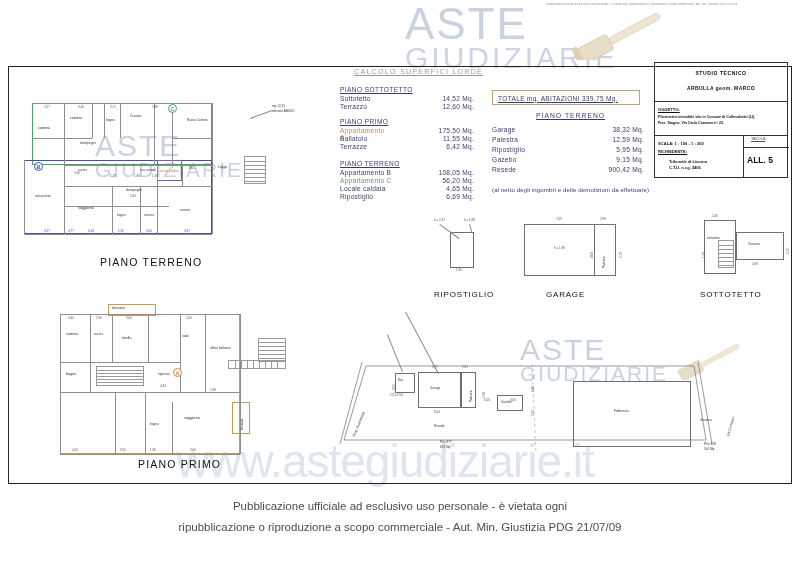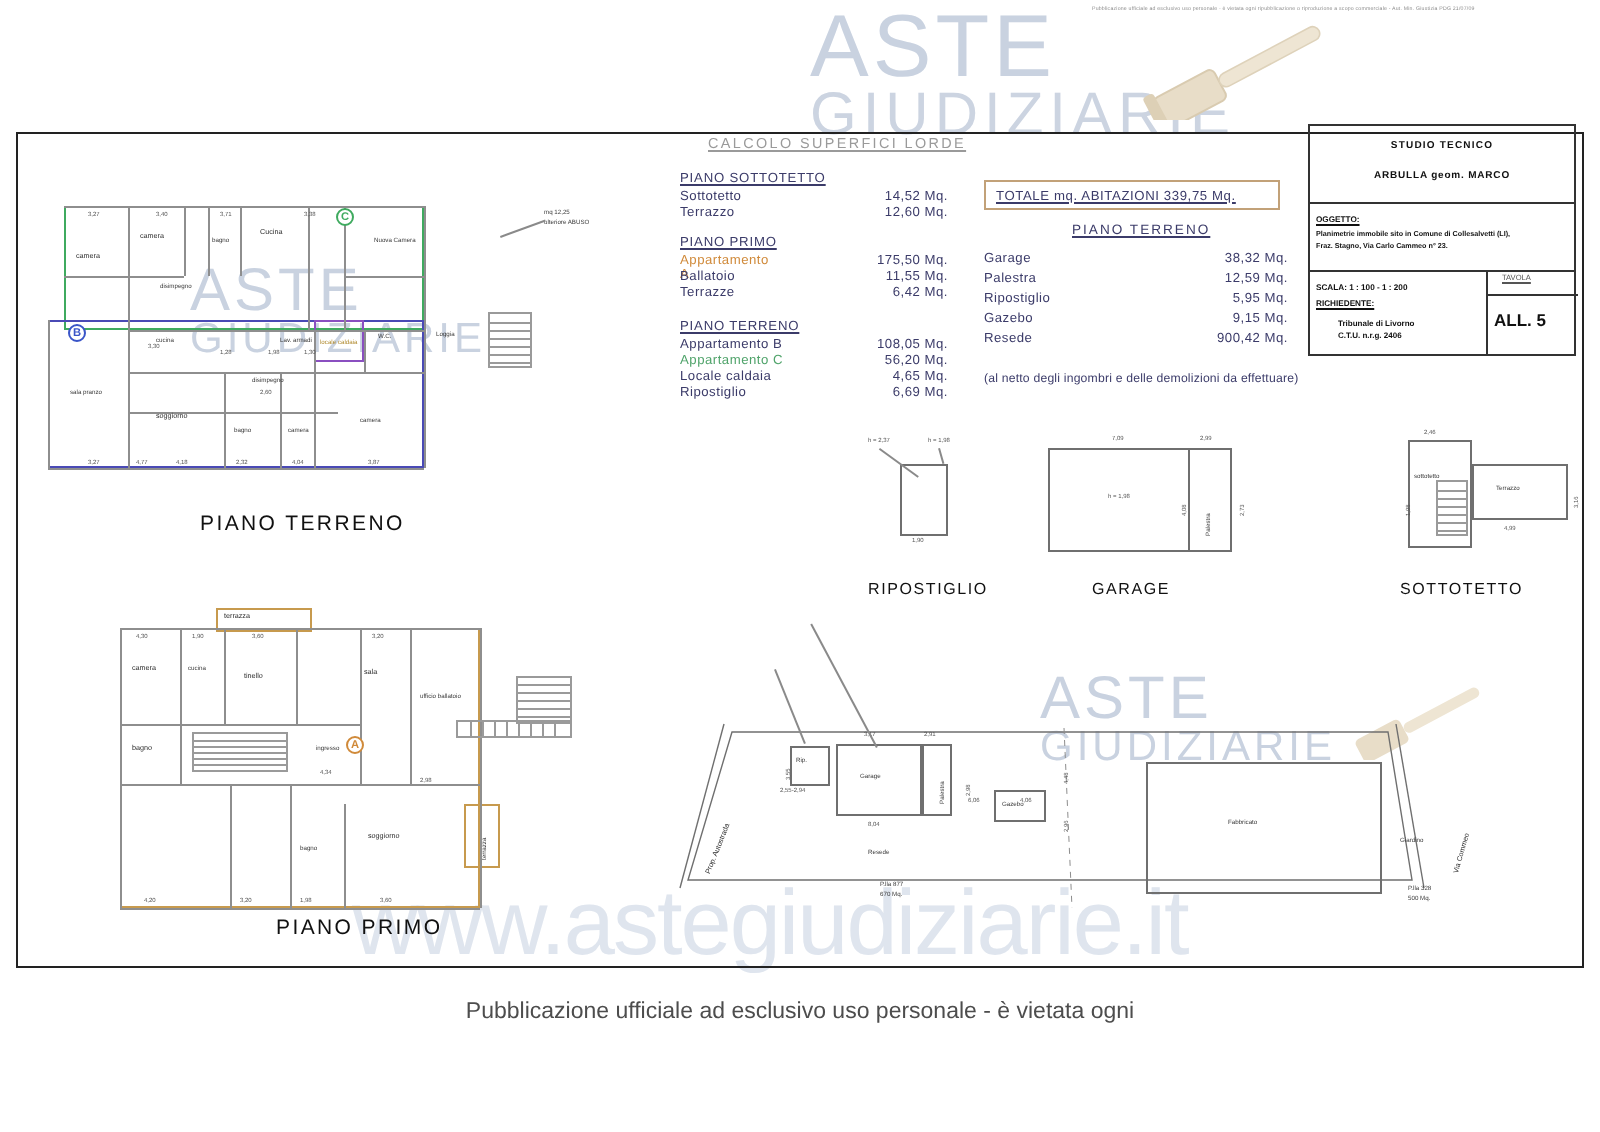--- a/index.html
+++ b/index.html
@@ -490,13 +490,14 @@
   <div class="cad dim rot90" style="left:209px;top:56px;">4,48</div>
   <div class="cad dim rot90" style="left:209px;top:80px;">2,96</div>
   <div class="cad dim" style="left:68px;top:57px;">2,55-2,94</div>
 
   <div class="leader" style="left:80px;top:36px;width:40px;transform:rotate(-112deg);"></div>
   <div class="leader" style="left:116px;top:38px;width:70px;transform:rotate(-118deg);"></div>
 </div>
 
 <div class="footer">
   <div>Pubblicazione ufficiale ad esclusivo uso personale - è vietata ogni</div>
+  <div>ripubblicazione o riproduzione a scopo commerciale - Aut. Min. Giustizia PDG 21/07/09</div>
 </div>
 
 </body></html>

